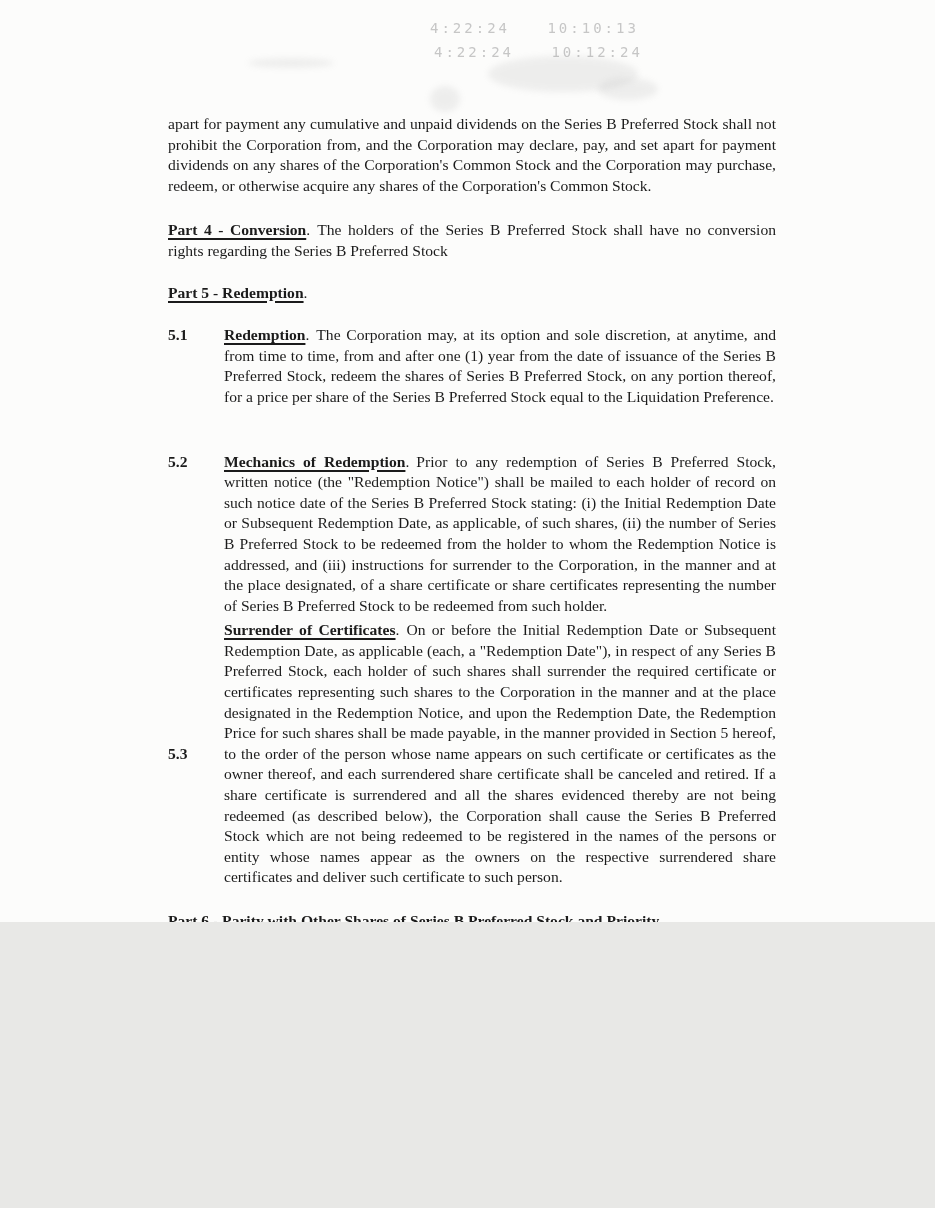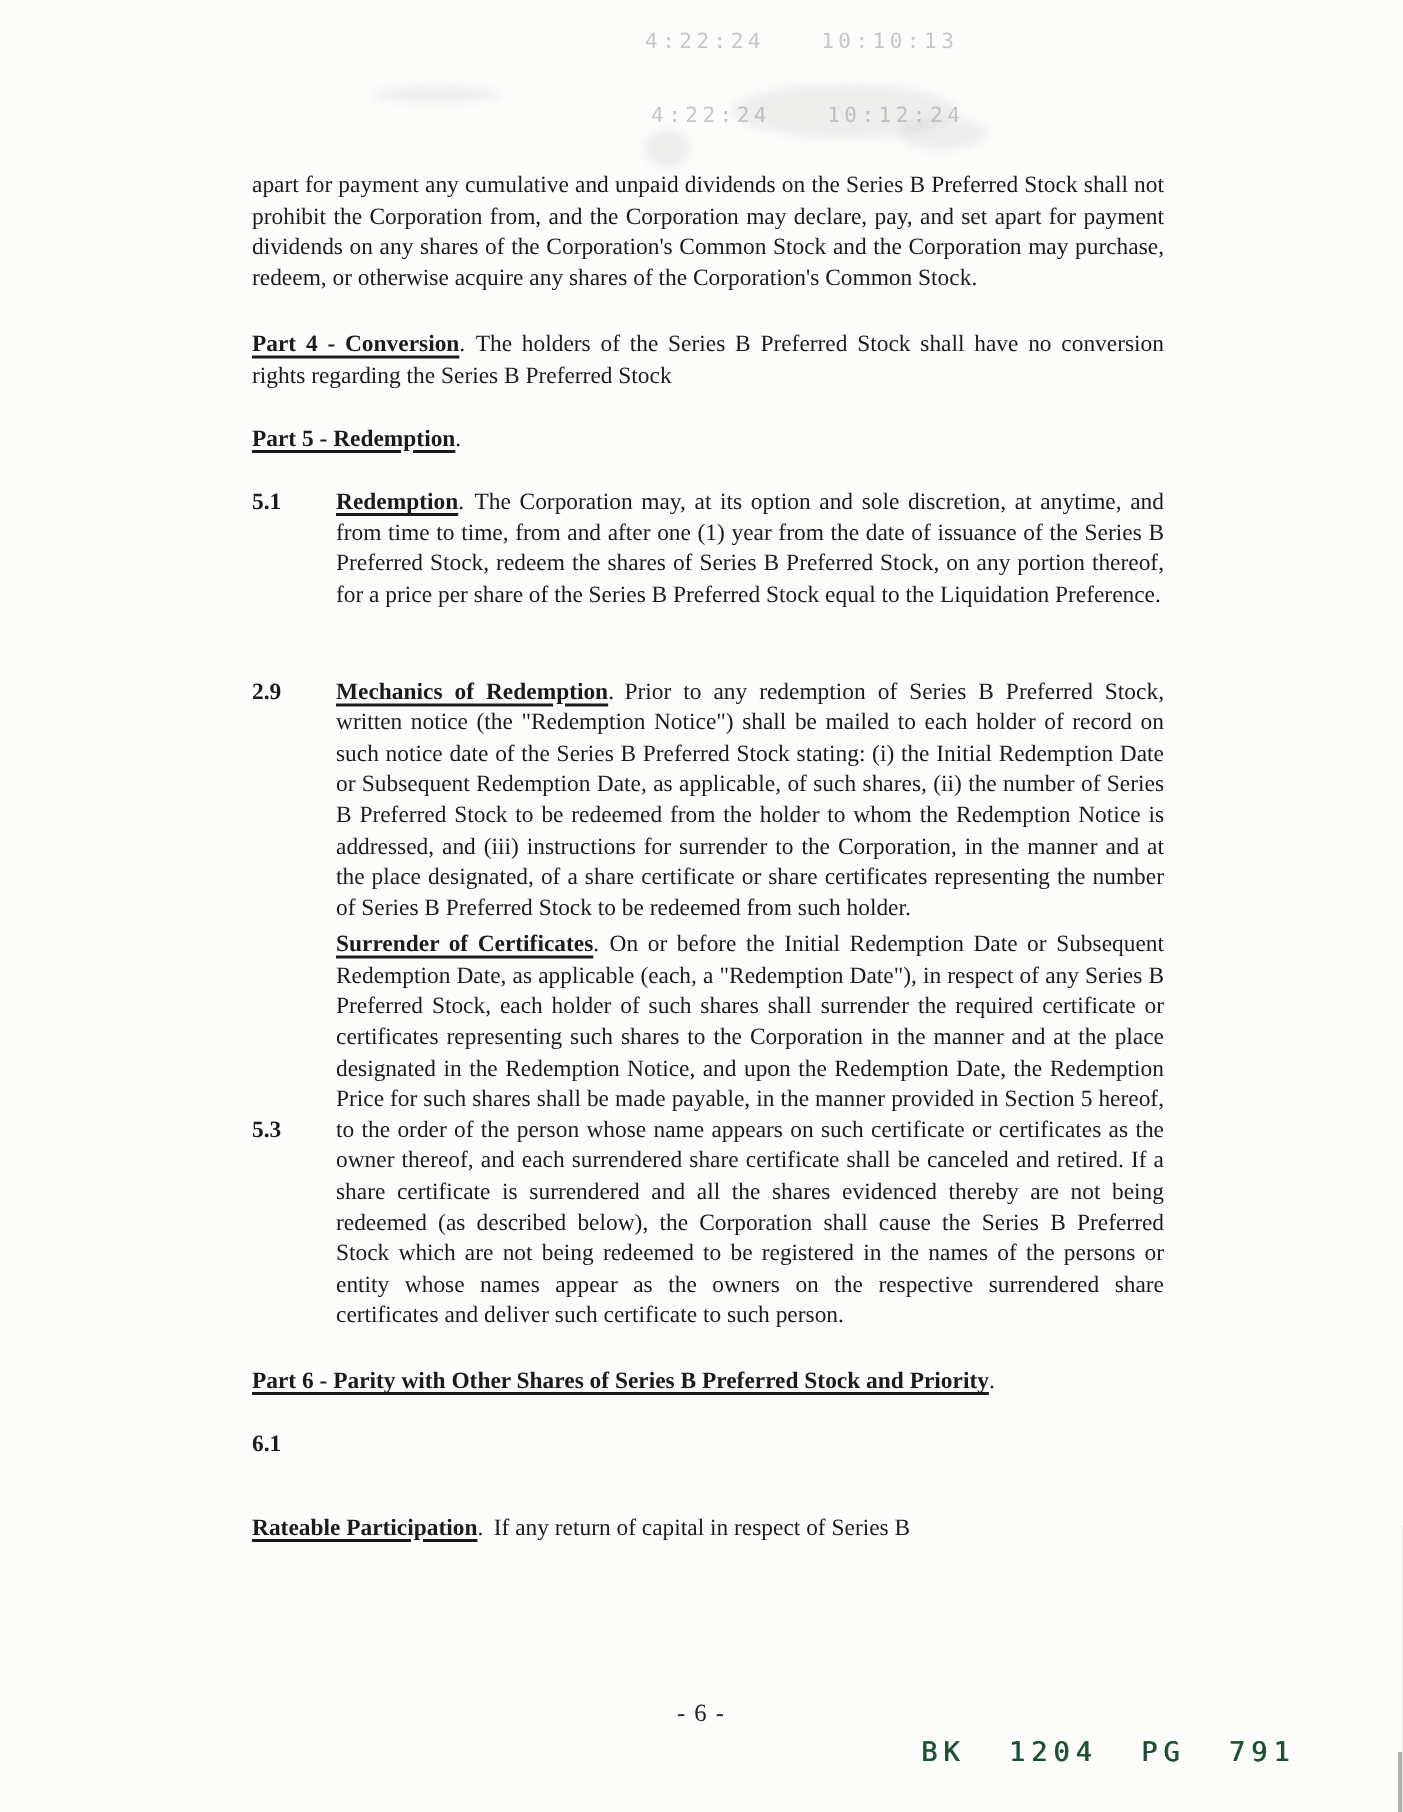--- a/index.html
+++ b/index.html
@@ -1,19 +1,19 @@
 <!DOCTYPE html>
 <html><head>
 <meta charset="utf-8">
 <style>
   html, body { margin: 0; padding: 0; background: #e8e8e6; }
   .page {
     position: relative;
     width: 935px;
-    height: 1208px;
+    height: 922px;
     margin: 0 auto;
     background: #fcfcfb;
     overflow: hidden;
     font-family: "Liberation Serif", serif;
     color: #1b1b1b;
   }
 
   
   .stamp-top {
     position: absolute;
@@ -21,21 +21,21 @@
     top: 16px;
     font-family: "DejaVu Sans Mono", monospace;
     font-size: 14px;
     line-height: 24px;
     color: #c6c6c6;
     letter-spacing: 3px;
     word-spacing: 26px;
     filter: blur(0.5px);
     white-space: nowrap;
   }
-  .stamp-top .l2 { margin-left: 4px; margin-top: 25px; }
+  .stamp-top .l2 { margin-left: 4px; }
 
   
   .artifact {
     position: absolute;
     background: #9a9a9a;
     opacity: 0.14;
     filter: blur(3px);
     border-radius: 50%;
   }
   .a1 { left: 488px; top: 56px; width: 150px; height: 36px; }
@@ -129,21 +129,21 @@
     <p class="para p-part4"><span class="ph">Part 4 - Conversion</span><span class="dot">.</span><span>The holders of the Series B Preferred Stock shall have no conversion rights regarding the Series B Preferred Stock</span></p>
 
     <p class="para p-part5"><span class="ph">Part 5 - Redemption</span><span>.</span></p>
 
     <div class="section sec-51">
       <div class="num">5.1</div>
       <div class="stext"><span class="ph">Redemption</span><span class="dot">.</span><span>The Corporation may, at its option and sole discretion, at anytime, and from time to time, from and after one (1) year from the date of issuance of the Series B Preferred Stock, redeem the shares of Series B Preferred Stock, on any portion thereof, for a price per share of the Series B Preferred Stock equal to the Liquidation Preference.</span></div>
     </div>
 
     <div class="section sec-52">
-      <div class="num">2.9</div>
+      <div class="num">5.2</div>
       <div class="stext"><span class="ph">Mechanics of Redemption</span><span class="dot">.</span><span>Prior to any redemption of Series B Preferred Stock, written notice (the "Redemption Notice") shall be mailed to each holder of record on such notice date of the Series B Preferred Stock stating: (i) the Initial Redemption Date or Subsequent Redemption Date, as applicable, of such shares, (ii) the number of Series B Preferred Stock to be redeemed from the holder to whom the Redemption Notice is addressed, and (iii) instructions for surrender to the Corporation, in the manner and at the place designated, of a share certificate or share certificates representing the number of Series B Preferred Stock to be redeemed from such holder.</span></div>
     </div>
 
     <div class="section sec-53">
       <div class="num">5.3</div>
       <div class="stext"><span class="ph">Surrender of Certificates</span><span class="dot">.</span><span>On or before the Initial Redemption Date or Subsequent Redemption Date, as applicable (each, a "Redemption Date"), in respect of any Series B Preferred Stock, each holder of such shares shall surrender the required certificate or certificates representing such shares to the Corporation in the manner and at the place designated in the Redemption Notice, and upon the Redemption Date, the Redemption Price for such shares shall be made payable, in the manner provided in Section 5 hereof, to the order of the person whose name appears on such certificate or certificates as the owner thereof, and each surrendered share certificate shall be canceled and retired. If a share certificate is surrendered and all the shares evidenced thereby are not being redeemed (as described below), the Corporation shall cause the Series B Preferred Stock which are not being redeemed to be registered in the names of the persons or entity whose names appear as the owners on the respective surrendered share certificates and deliver such certificate to such person.</span></div>
     </div>
 
     <p class="para p-part6"><span class="ph">Part 6 - Parity with Other Shares of Series B Preferred Stock and Priority</span><span>.</span></p>
 

